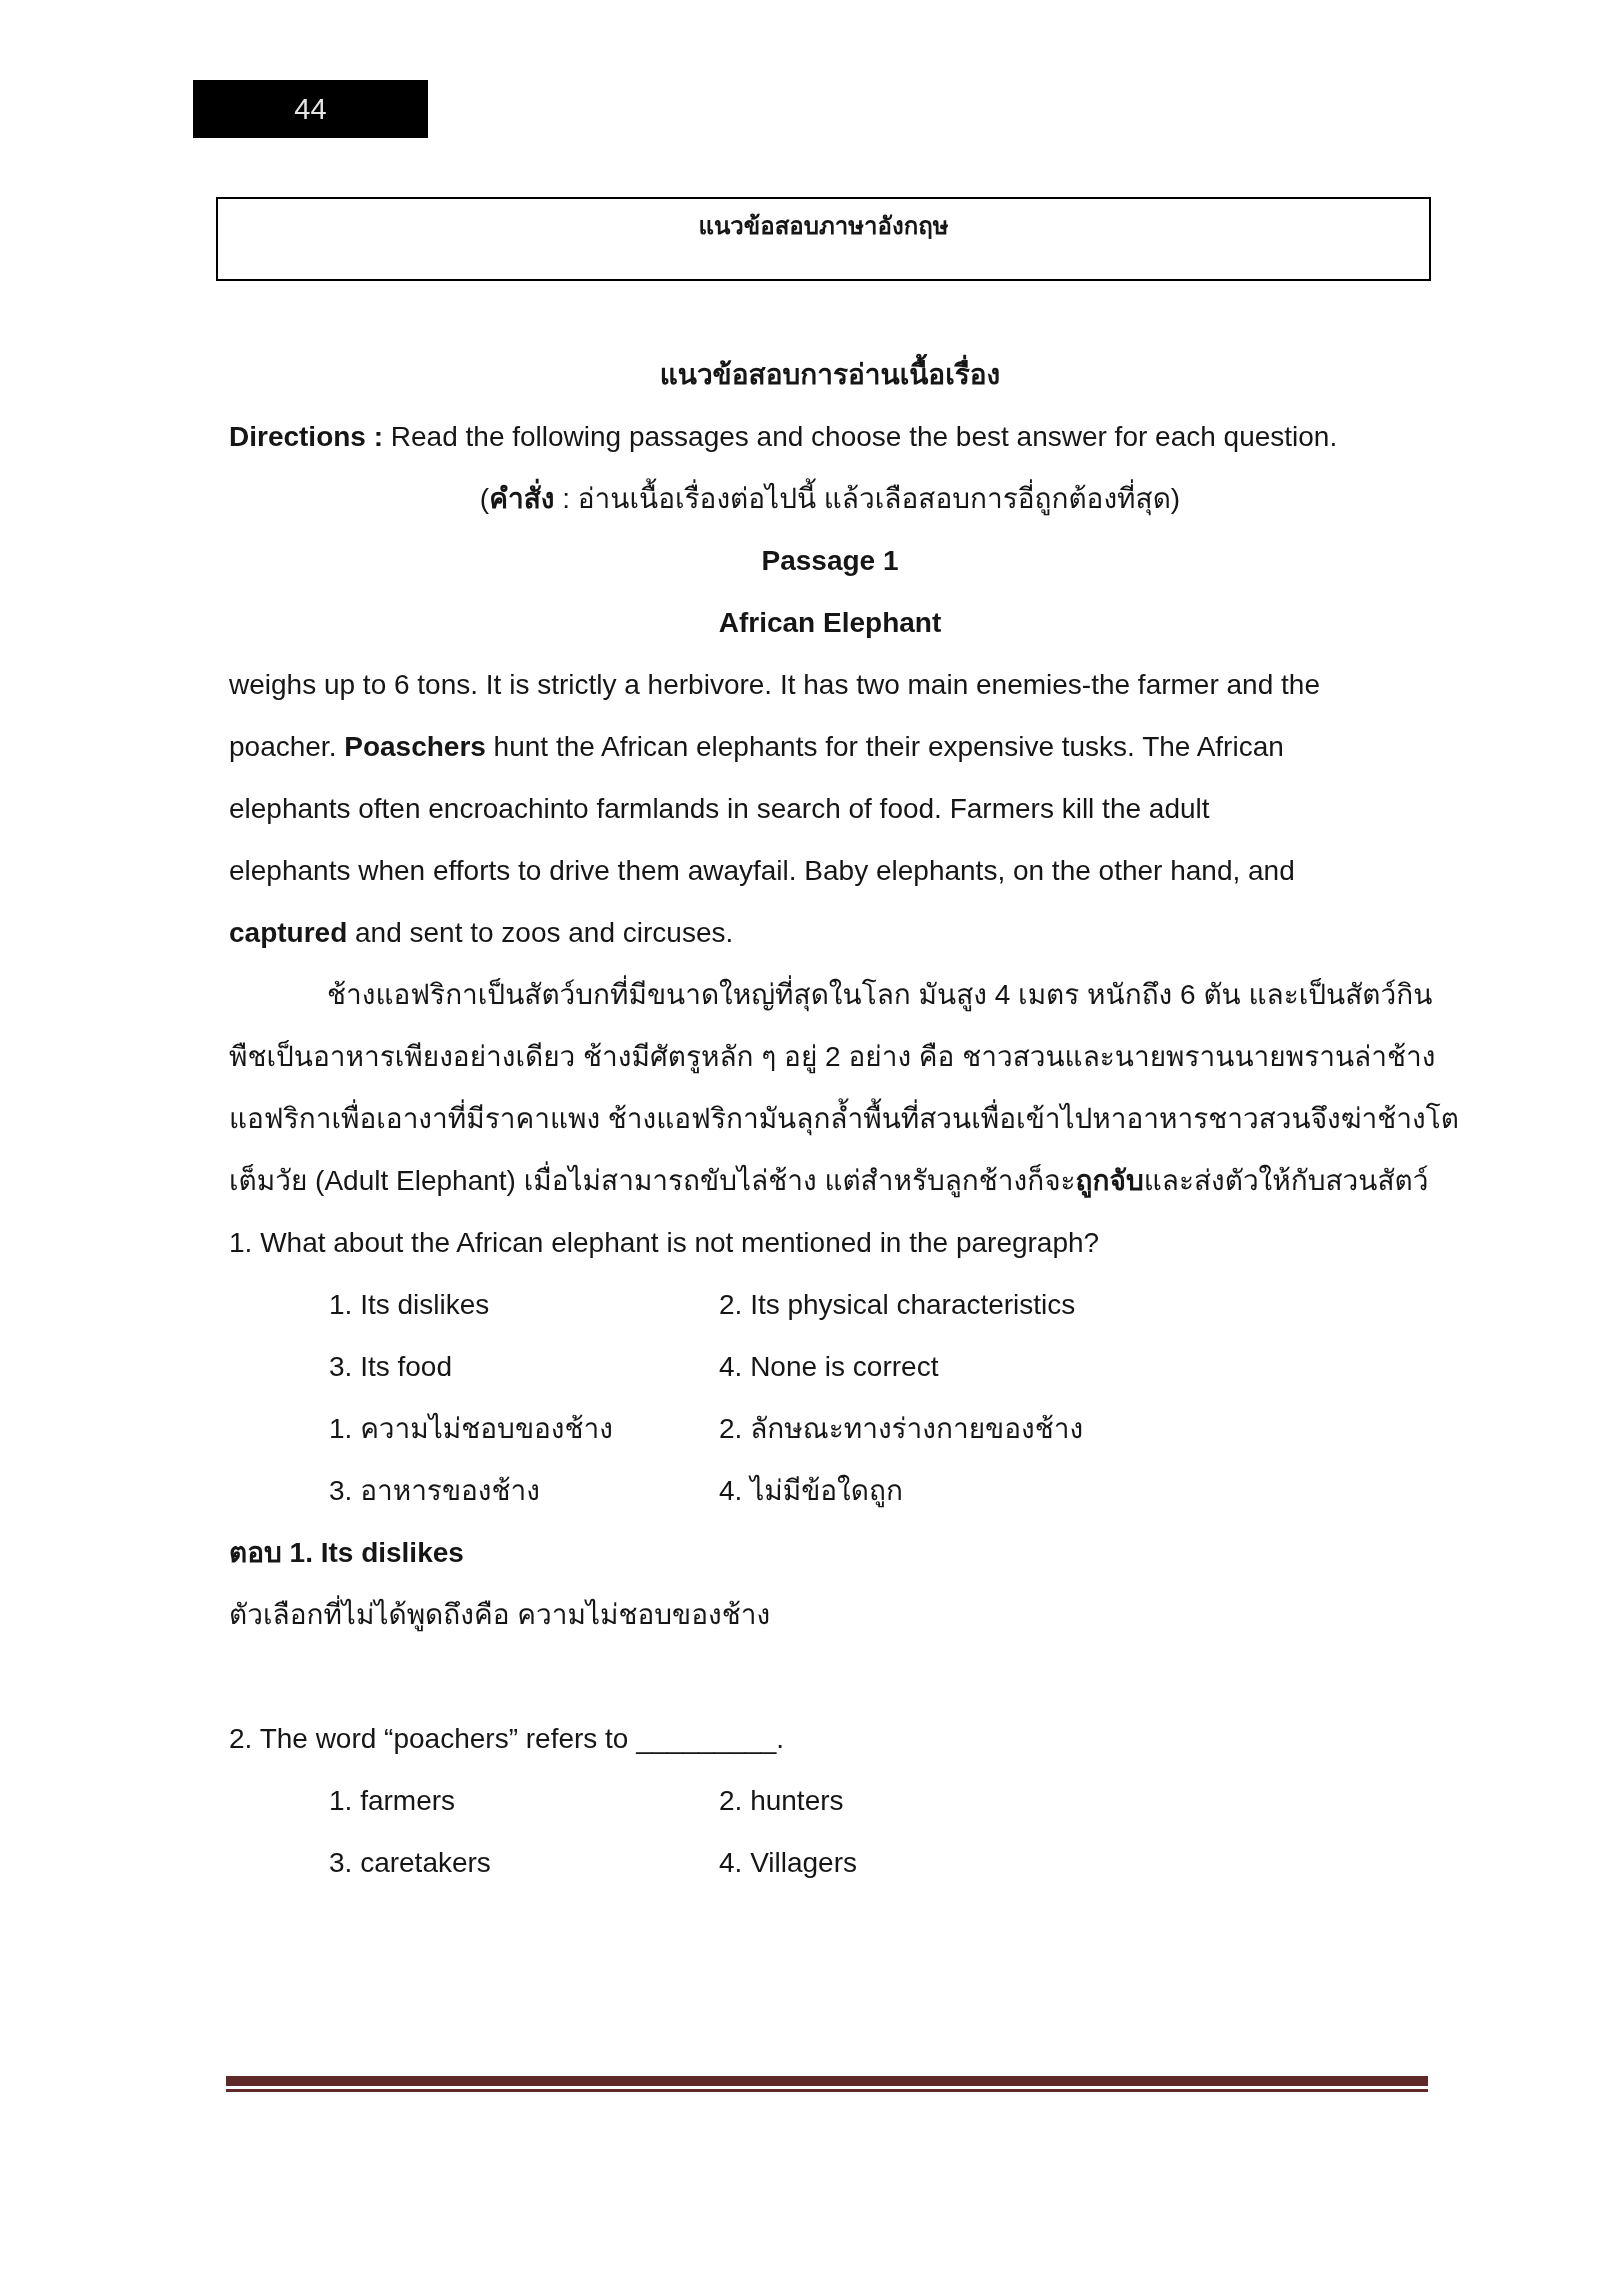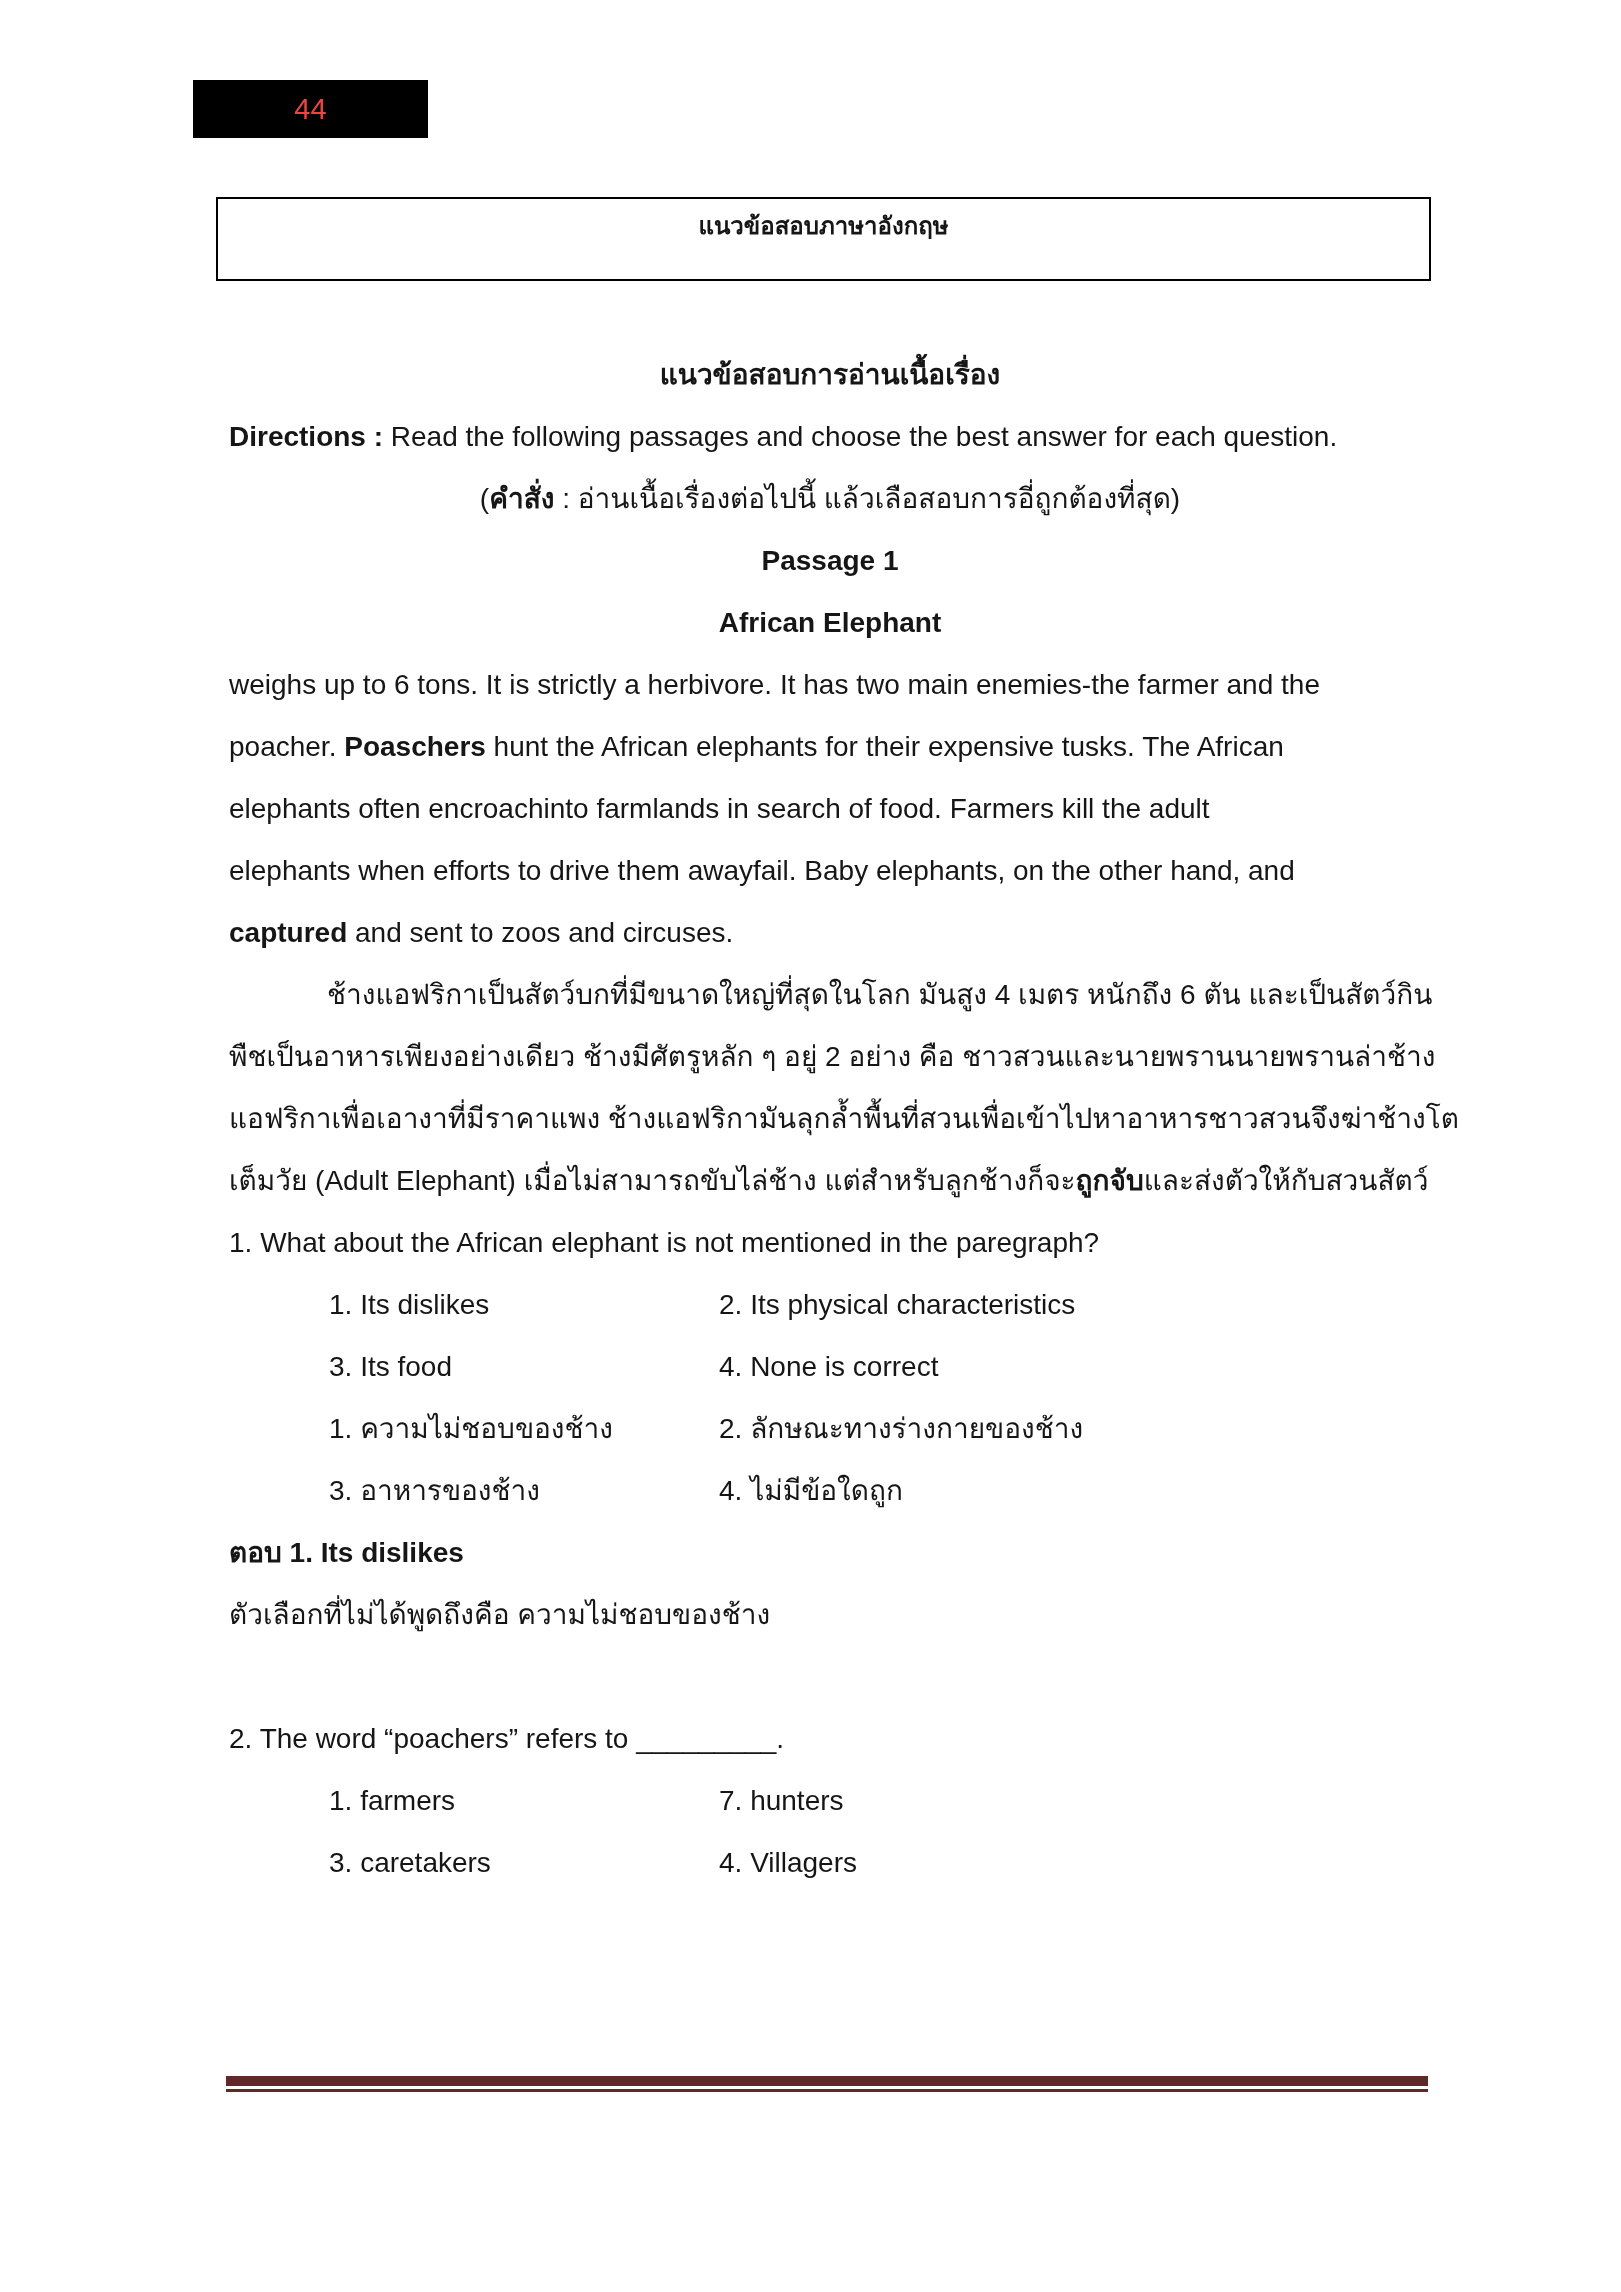--- a/index.html
+++ b/index.html
@@ -7,21 +7,21 @@
     position:relative;
     width:1621px; height:2293px;
     background:#ffffff;
     color:#161616;
     font-family:"Liberation Sans", sans-serif;
     overflow:hidden;
   }
   .page-num-box {
     position:absolute; left:193px; top:80px;
     width:235px; height:58px;
-    background:#000000; color:#ef4444;
+    background:#000000; color:#e5e5e5;
     display:flex; align-items:center; justify-content:center;
     font-size:29px;
   }
   .title-box {
     position:absolute; left:216px; top:197px;
     width:1215px; height:84px;
     border:2.9px solid #000000;
     box-sizing:border-box;
     text-align:center;
     font-weight:bold; font-size:24px;
@@ -85,21 +85,21 @@
 
     <div class="line choice-row"><span class="c1">1. ความไม่ชอบของช้าง</span><span>2. ลักษณะทางร่างกายของช้าง</span></div>
     <div class="line choice-row"><span class="c1">3. อาหารของช้าง</span><span>4. ไม่มีข้อใดถูก</span></div>
 
     <div class="line bold">ตอบ 1. Its dislikes</div>
     <div class="line">ตัวเลือกที่ไม่ได้พูดถึงคือ ความไม่ชอบของช้าง</div>
 
     <div class="blank-line"></div>
 
     <div class="line">2. The word “poachers” refers to _________.</div>
-    <div class="line choice-row"><span class="c1">1. farmers</span><span>7. hunters</span></div>
+    <div class="line choice-row"><span class="c1">1. farmers</span><span>2. hunters</span></div>
     <div class="line choice-row"><span class="c1">3. caretakers</span><span>4. Villagers</span></div>
 
   </div>
 
   <div class="bottom-rule">
     <div class="rule-thick"></div>
     <div class="rule-thin"></div>
   </div>
 
 </div>

